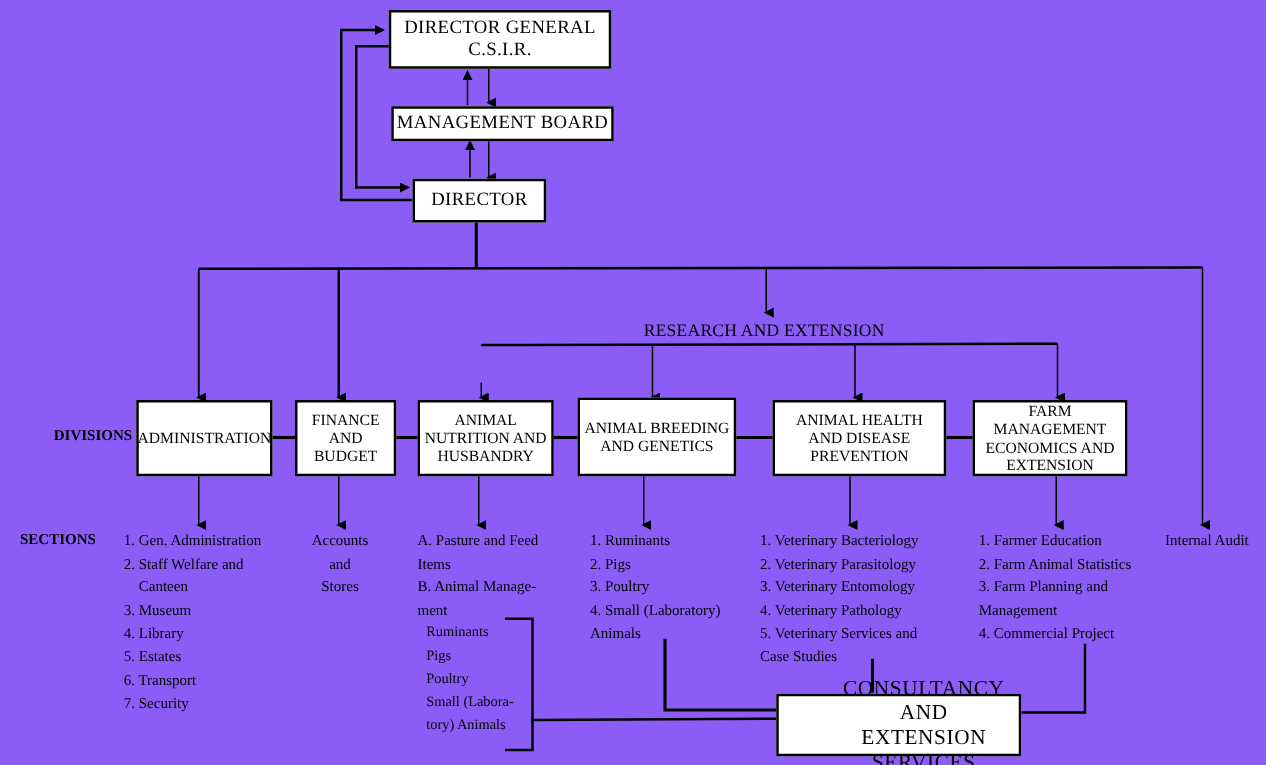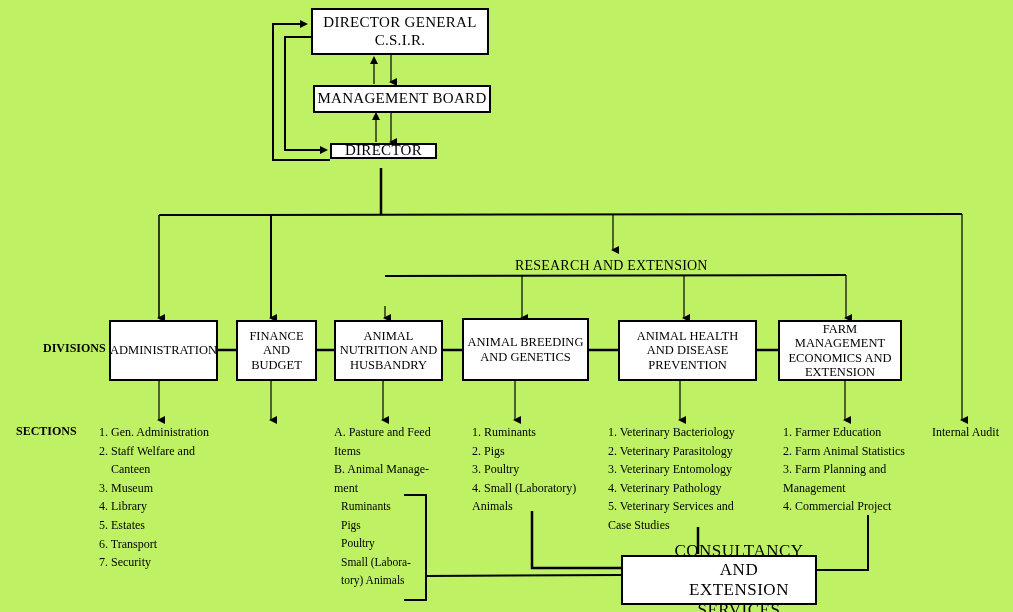--- a/index.html
+++ b/index.html
@@ -1,16 +1,16 @@
 <!DOCTYPE html>
 <html><head>
 <meta charset="utf-8">
 <style>
   html, body { margin:0; padding:0; background:#ffffff; }
-  #canvas { position:relative; width:1013px; height:612px; overflow:hidden; background:#bef264; font-family:"Liberation Serif", serif; color:#000; }
+  #canvas { position:relative; width:1013px; height:612px; overflow:hidden; background:#8b5cf6; font-family:"Liberation Serif", serif; color:#000; }
   svg.lines { position:absolute; left:0; top:0; width:1013px; height:612px; }
   .box { position:absolute; box-sizing:border-box; border:2.5px solid #000; background:#fff; display:flex; align-items:center; justify-content:center; text-align:center; font-family:"Liberation Serif", serif; color:#000; }
   .box span { display:block; white-space:pre-line; line-height:1.15; }
   .top-box { font-size:15px; letter-spacing:0.3px; }
   .div-box { font-size:12.5px; line-height:1.2; }
   .label { position:absolute; font-family:"Liberation Serif", serif; font-size:12px; font-weight:bold; white-space:nowrap; }
   .list { position:absolute; font-family:"Liberation Serif", serif; font-size:12px; line-height:18.6px; margin:0; padding:0; list-style:none; }
   .list li { white-space:pre; }
   .re-label { position:absolute; font-size:14px; white-space:nowrap; letter-spacing:0.2px; }
   .ces { font-size:17px; letter-spacing:0.5px; }
@@ -84,21 +84,21 @@
     </g>
   </svg>
 
   <div class="box top-box" style="left:311px; top:8px; width:178px; height:47px;">
     <span>DIRECTOR GENERAL
 C.S.I.R.</span>
   </div>
   <div class="box top-box" style="left:313px; top:85px; width:178px; height:28px;">
     <span>MANAGEMENT BOARD</span>
   </div>
-  <div class="box top-box" style="left:330px; top:143px; width:107px; height:16px;">
+  <div class="box top-box" style="left:330px; top:143px; width:107px; height:35px;">
     <span>DIRECTOR</span>
   </div>
 
   <div class="re-label" style="left:515px; top:258px;">RESEARCH AND EXTENSION</div>
 
   <div class="label" style="left:16px; top:341px;margin-left:27px;">DIVISIONS OF</div>
   <div class="label" style="left:16px; top:424px;">SECTIONS</div>
 
   <div class="box div-box" style="left:109px; top:320px; width:109px; height:61px;">
     <span>ADMINISTRATION</span>
@@ -130,20 +130,25 @@
 
   <ul class="list" style="left:99px; top:423px;">
     <li>1. Gen. Administration</li>
     <li>2. Staff Welfare and</li>
     <li>    Canteen</li>
     <li>3. Museum</li>
     <li>4. Library</li>
     <li>5. Estates</li>
     <li>6. Transport</li>
     <li>7. Security</li>
+  </ul>
+  <ul class="list" style="left:249px; top:423px; text-align:center; width:46px;">
+    <li>Accounts</li>
+    <li>and</li>
+    <li>Stores</li>
   </ul>
   <ul class="list" style="left:334px; top:423px;">
     <li>A. Pasture and Feed</li>
     <li>Items</li>
     <li>B. Animal Manage-</li>
     <li>ment</li>
   </ul>
   <ul class="list" style="left:341px; top:497px; font-size:11.5px;">
     <li>Ruminants</li>
     <li>Pigs</li>

